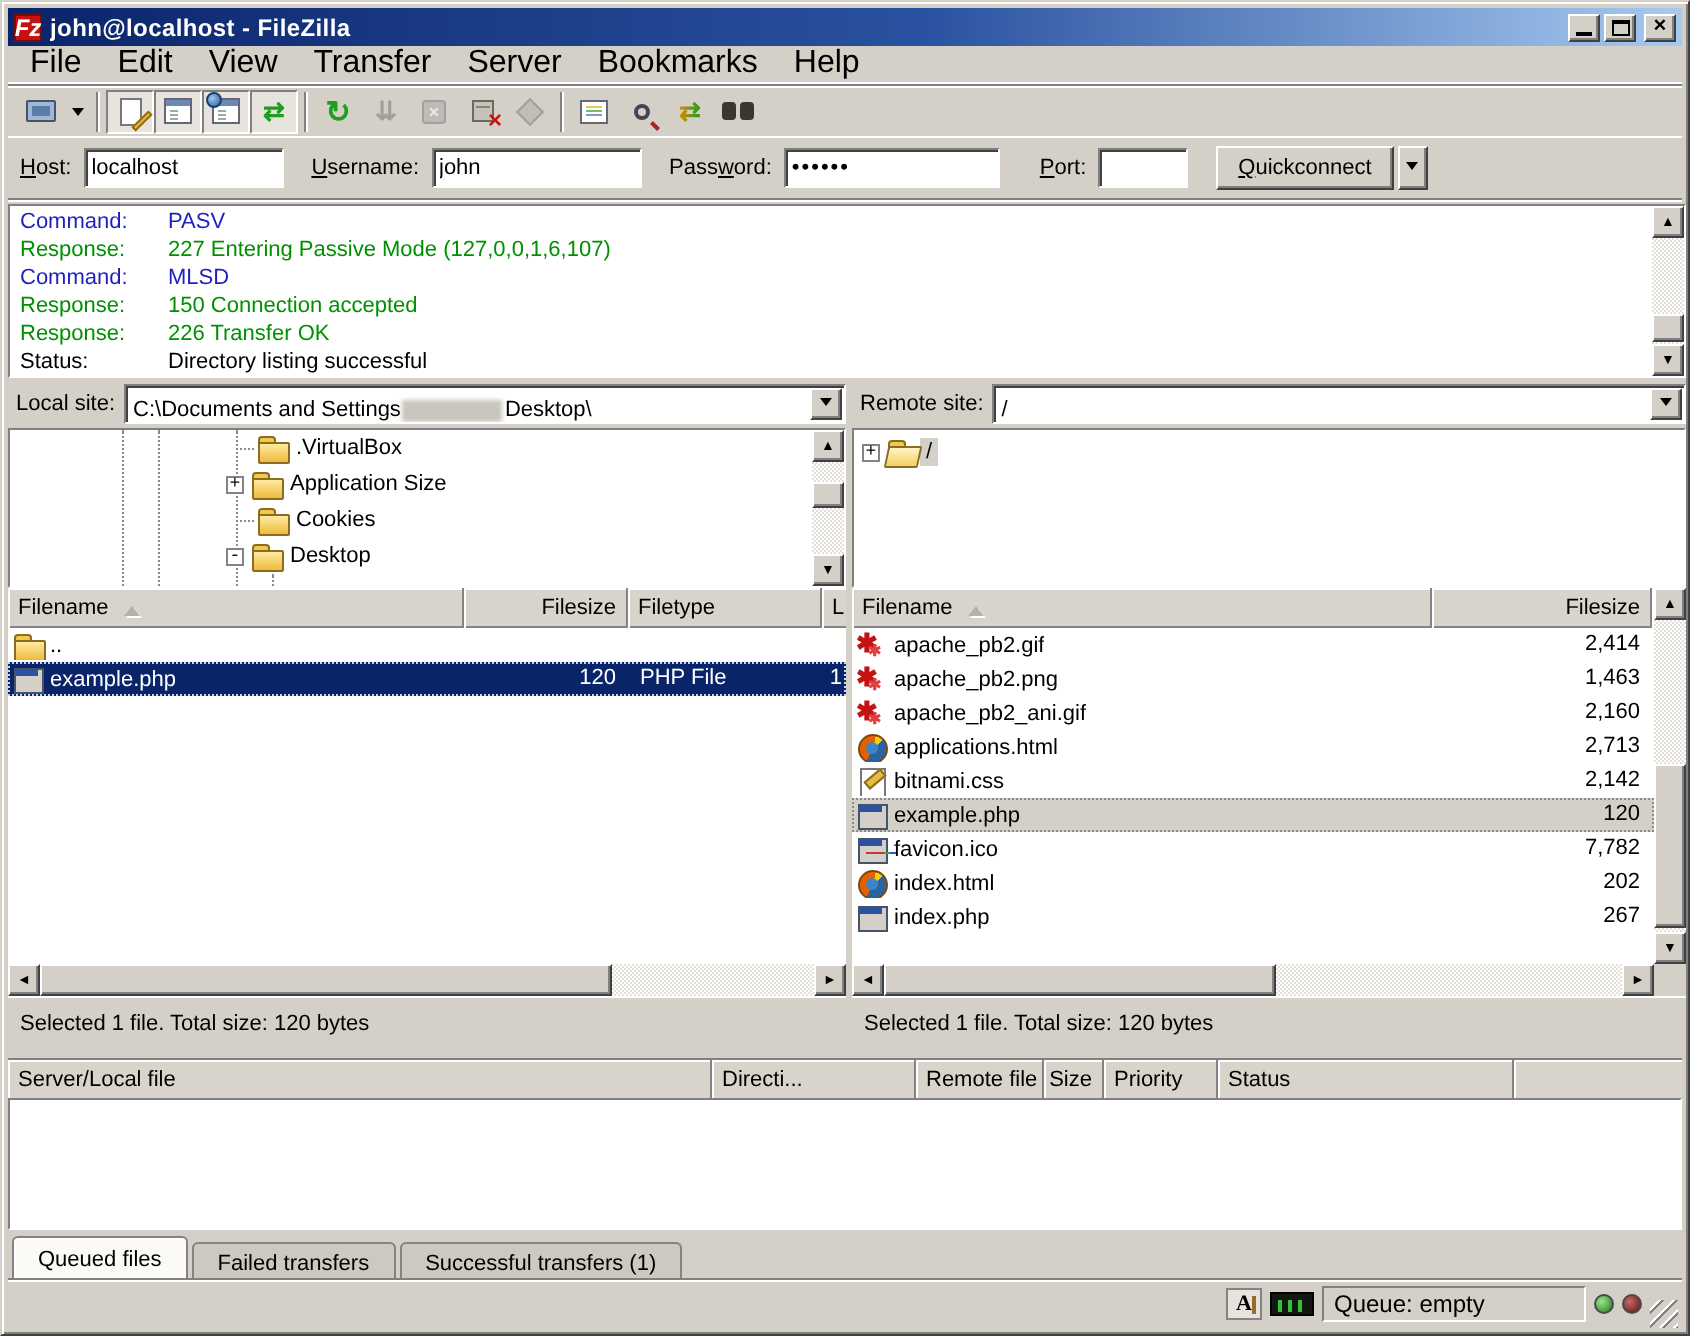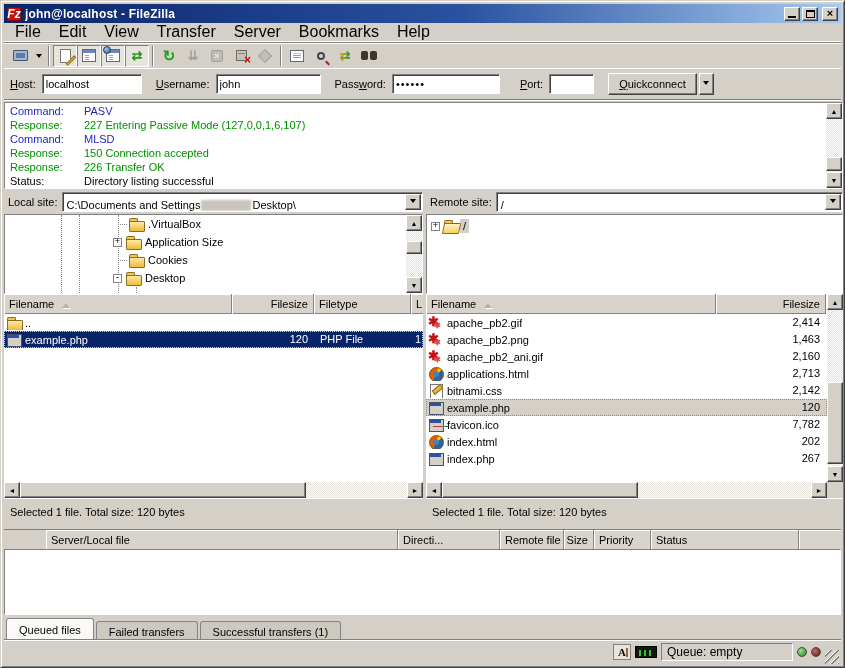--- a/index.html
+++ b/index.html
@@ -512,21 +512,21 @@
   <div class="splitter-v" style="left:422px; top:189px; height:334px;"></div>
 
   <div class="statusrow" style="left:3px; top:497px; width:419px;">
     <span>Selected 1 file. Total size: 120 bytes</span>
   </div>
   <div class="statusrow" style="left:425px; top:497px; width:417px;">
     <span>Selected 1 file. Total size: 120 bytes</span>
   </div>
 
   <div class="queuehdr">
-    <span class="hcell" style="width:352px;margin-left:42px;">
+    <span class="hcell" style="width:352px;">
         <span>Server/Local file</span>
       </span>
     <span class="hcell" style="width:102px;">
         <span>Directi...</span>
       </span>
     <span class="hcell" style="width:64px;">
         <span>Remote file</span>
       </span>
     <span class="hcell" style="width:30px; justify-content:flex-end;">
         <span>Size</span>

